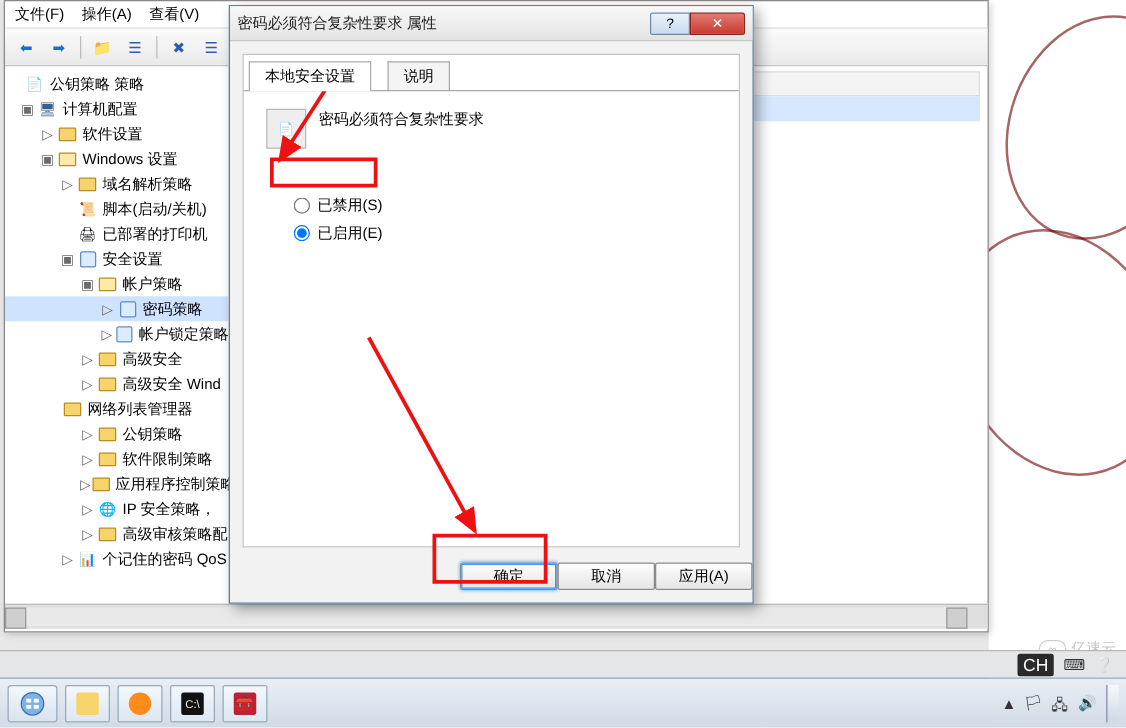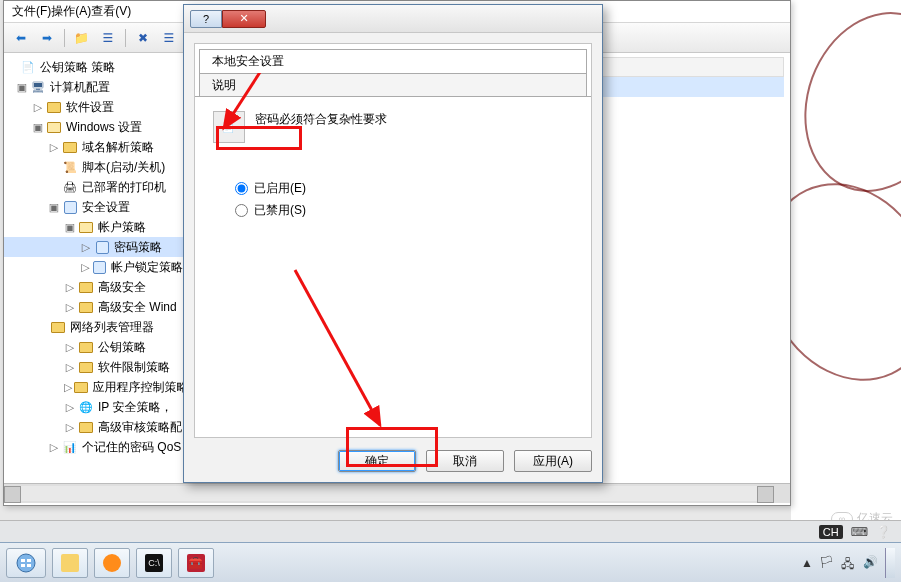--- a/index.html
+++ b/index.html
@@ -6,21 +6,21 @@
   body { width: 901px; height: 582px; background: #e8e8e8; position: relative; overflow: hidden; }
   .desktop-bg { position: absolute; right: 0; top: 0; bottom: 0; width: 110px; background: #fff; }
   .desktop-bg::before, .desktop-bg::after { content:""; position:absolute; border:2px solid #6b0000; border-radius:50%; opacity:.6; }
   .desktop-bg::before { width:140px; height:180px; right:-50px; top:10px; transform:rotate(20deg); }
   .desktop-bg::after { width:160px; height:200px; right:-30px; top:180px; transform:rotate(-25deg); }
   .watermark { position:absolute; right:8px; bottom:55px; opacity:.35; color:#555; display:flex; align-items:center; gap:4px; font-size:13px; }
   .watermark .wm-ic { width:22px;height:14px;border:1.5px solid #777;border-radius:8px;display:inline-flex;align-items:center;justify-content:center;font-size:9px; }
 
   
   .mmc { position:absolute; left:3px; top:0; width:788px; height:506px; background:#fff; border:1px solid #888; box-shadow:2px 2px 6px rgba(0,0,0,.2); }
-  .mmc-menu { height:22px; display:flex; align-items:center; padding:0 8px; color:#000; border-bottom:1px solid #d6d6d6; }
+  .mmc-menu { height:22px; display:flex; align-items:center; gap:14px; padding:0 8px; color:#000; border-bottom:1px solid #d6d6d6; }
   .mmc-menu span { cursor:default; }
   .mmc-toolbar { height:30px; display:flex; align-items:center; gap:4px; padding:0 6px; border-bottom:1px solid #c8c8c8; background:linear-gradient(#fbfbfb,#e9e9e9); }
   .tb-btn { width:22px;height:22px;border:1px solid transparent;border-radius:2px;display:inline-flex;align-items:center;justify-content:center;color:#2a5db0; }
   .tb-btn.nav { color:#1b6fc8; }
   .tb-sep { width:1px;height:18px;background:#bbb;margin:0 2px; }
   .mmc-body { display:flex; height:calc(100% - 74px); }
   .mmc-status { height:20px; background:#dfdfdf; border-top:1px solid #bcbcbc; position:relative; }
   .mmc-status .h-scroll { position:absolute; left:0; right:16px; top:2px; height:15px; background:#e9e9e9; }
   .mmc-status .h-scroll::before{content:"";position:absolute;left:0;top:0;width:15px;height:15px;background:#cfcfcf;border:1px solid #999;}
   .mmc-status .h-scroll::after{content:"";position:absolute;right:0;top:0;width:15px;height:15px;background:#cfcfcf;border:1px solid #999;}
@@ -43,45 +43,45 @@
 
   
   .dlg { position:absolute; left:183px; top:4px; width:420px; height:479px; background:#f2f2f2; border:1px solid #5b7ea3; box-shadow:4px 4px 10px rgba(0,0,0,.35); }
   .dlg-title { height:28px; background:linear-gradient(#f8f8f8,#e3e3e3); border-bottom:1px solid #c7c7c7; display:flex; align-items:center; padding:0 6px; }
   .dlg-title .t { flex:1; color:#222; }
   .dlg-title .win-btns { display:flex; gap:0; }
   .wb { width:32px;height:18px;border:1px solid #6f8aa8;display:inline-flex;align-items:center;justify-content:center;font-size:11px;background:linear-gradient(#eaf2fb,#cadbee); }
   .wb.help{border-radius:2px 0 0 2px;}
   .wb.close{background:linear-gradient(#e37a73,#c93a2f);color:#fff;border-color:#8b231b;border-radius:0 2px 2px 0;width:44px;}
   .dlg-inner { position:absolute; left:10px; right:10px; top:38px; bottom:44px; background:#fff; border:1px solid #c4c4c4; }
-  .tabs { display:flex; padding:4px 4px 0 4px; gap:0;flex-direction:column; }
+  .tabs { display:flex; padding:4px 4px 0 4px; gap:13px; }
   .tab { padding:3px 12px; border:1px solid #aaa; background:#f4f4f4; border-bottom:none; position:relative; top:1px; }
   .tab.active { background:#fff; z-index:2; }
   .tab-body { border-top:1px solid #aaa; height:calc(100% - 26px); padding:14px 18px; position:relative; }
   .hdr-row { display:flex; align-items:flex-start; gap:10px; }
   .hdr-ic { width:32px; height:32px; background:#eee; border:1px solid #bbb; display:flex; align-items:center; justify-content:center; color:#555; font-size:10px; }
   .radios { margin-top:34px; margin-left:22px; }
   .radio { display:flex; align-items:center; gap:6px; height:22px; }
   .radio input { width:13px; height:13px; }
   .hi1 { position:absolute; border:3px solid #e11; pointer-events:none; }
   .hi-radio { left:216px; top:126px; width:86px; height:24px; }
   .hi-ok { left:346px; top:427px; width:92px; height:40px; }
   .arrow { position:absolute; pointer-events:none; }
   .arrow svg { overflow:visible; }
-  .dlg-btns { position:absolute; right:10px; bottom:10px; display:flex; gap:10px; }
+  .dlg-btns { position:absolute; right:0; bottom:10px; display:flex; }
   .btn { width:78px; height:22px; border:1px solid #8a8a8a; background:linear-gradient(#fdfdfd,#e5e5e5); border-radius:2px; display:inline-flex; align-items:center; justify-content:center; }
   .btn.focus { outline:1px solid #3399ff; outline-offset:-2px; box-shadow:0 0 3px #3399ff; }
 
   
   .taskbar { position:absolute; left:0; right:0; bottom:0; height:40px; background:linear-gradient(#e8eef4,#d1dbe6); border-top:1px solid #8aa4bf; display:flex; align-items:center; padding:0 6px; gap:6px; }
   .start { width:40px;height:30px;border:1px solid #9ab; border-radius:3px;background:linear-gradient(#f4f8fc,#d7e3ef);display:flex;align-items:center;justify-content:center; }
   .task { height:30px; padding:0 8px; border:1px solid #9ab; border-radius:2px; background:linear-gradient(#f4f8fc,#dbe7f2); display:flex; align-items:center; gap:6px; }
   .task .ico { width:18px;height:18px;display:inline-flex;align-items:center;justify-content:center;border-radius:2px; }
   .lang-bar { position:absolute; left:0; right:0; bottom:40px; height:22px; background:#e4e6e8; border-top:1px solid #b8b8b8; display:flex; align-items:center; justify-content:flex-end; padding-right:10px; gap:8px; color:#333; }
-  .lang-ch { background:#2a2a2a; color:#fff; padding:1px 4px; border-radius:2px; font-size:11px; }
+  .lang-ch { background:#2a2a2a; color:#fff; padding:1px 4px; border-radius:2px; font-size:14px; }
   .tray { margin-left:auto; display:flex; align-items:center; gap:6px; color:#333; }
   .tray .tico{width:16px;height:16px;}
   .taskbar .show-desktop{width:10px;height:30px;border-left:1px solid #88a;background:linear-gradient(#f4f8fc,#cdd9e5);}
 </style>
 </head>
 <body>
 
 <div class="desktop-bg"></div>
 <div class="watermark">
   <span class="wm-ic">∞</span>
@@ -261,43 +261,44 @@
         </div>
     </div>
   </div>
   <div class="mmc-status">
     <div class="h-scroll"></div>
   </div>
 </div>
 
 <div class="dlg">
   <div class="dlg-title">
+    <span class="t">密码必须符合复杂性要求 属性</span>
     <span class="win-btns">
       <span class="wb help">?</span>
       <span class="wb close">✕</span>
     </span>
   </div>
   <div class="dlg-inner">
     <div class="tabs">
       <div class="tab active"><span>本地安全设置</span></div>
       <div class="tab"><span>说明</span></div>
     </div>
     <div class="tab-body">
       <div class="hdr-row">
         <div class="hdr-ic">📄</div>
         <div>密码必须符合复杂性要求</div>
       </div>
       <div class="radios">
         <label class="radio">
+          <input type="radio" name="st" style="">
+          <span>已禁用(S)</span>
+        </label>
+        <label class="radio">
           <input type="radio" name="st" checked="" style="">
           <span>已启用(E)</span>
-        </label>
-        <label class="radio">
-          <input type="radio" name="st" style="">
-          <span>已禁用(S)</span>
         </label>
       </div>
     </div>
   </div>
   <div class="dlg-btns">
     <div class="btn focus">
         <span>确定</span>
       </div>
     <div class="btn">
         <span>取消</span>

